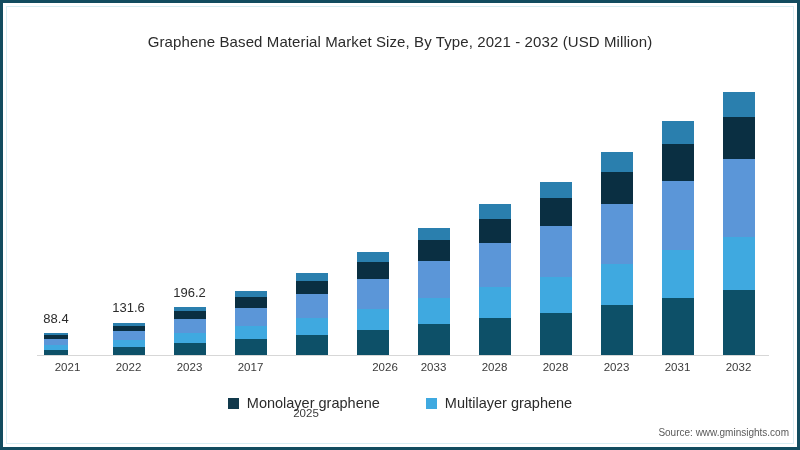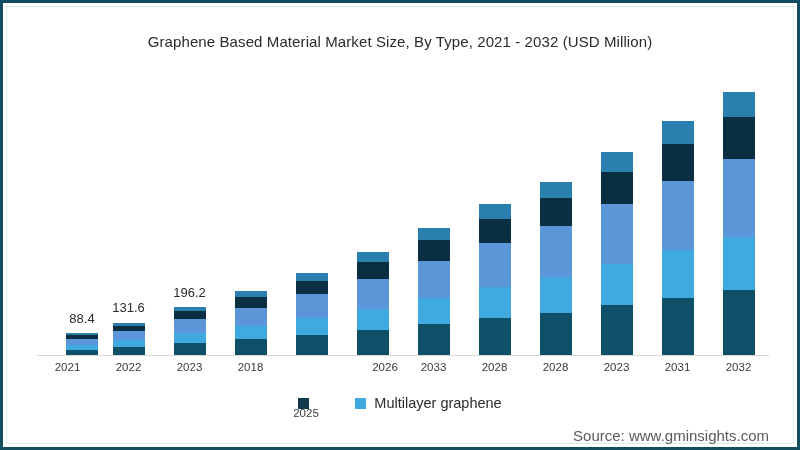--- a/index.html
+++ b/index.html
@@ -104,36 +104,36 @@
     font-size: 14.5px;
     color: #2b2b2b;
   }
   .legend-swatch {
     width: 11px;
     height: 11px;
     flex: 0 0 auto;
   }
   #source {
     position: absolute;
-    right: 28px;
+    right: 8px;
     top: 424px;
-    font-size: 15px;
+    font-size: 10px;
     color: #5a5a5a;
   }
 </style>
 </head>
 <body>
 
 <div id="frame">
   <div id="inner-hairline"></div>
 
   <div id="chart-title">Graphene Based Material Market Size, By Type, 2021 - 2032 (USD Million)</div>
 
   <div id="plot">
-      <div class="bar-col" style="left: 29px; width: 32px; height: 21.8589px;">
+      <div class="bar-col" style="left: 7px; width: 24px; height: 21.8589px;">
         <div class="bar-stack" style="height: 21.8589px;">
           <div class="seg" style="background: rgb(42, 127, 174); height: 9.5%;"></div>
           <div class="seg" style="background: rgb(10, 47, 66); height: 16%;"></div>
           <div class="seg" style="background: rgb(91, 150, 216); height: 29.5%;"></div>
           <div class="seg" style="background: rgb(63, 169, 224); height: 20.5%;"></div>
           <div class="seg" style="background: rgb(13, 80, 104); height: 24.5%;"></div>
         </div>
         <div class="bar-label" style="bottom: 28.8589px;">88.4</div>
       </div>
       <div class="bar-col" style="left: 75.5px; width: 32px; height: 32.5411px;">
@@ -236,32 +236,33 @@
           <div class="seg" style="background: rgb(63, 169, 224); height: 20.5%;"></div>
           <div class="seg" style="background: rgb(13, 80, 104); height: 24.5%;"></div>
         </div>
       </div>
     </div>
   <div id="baseline"></div>
 
   <div id="legend">
     <div class="legend-item">
       <span class="legend-swatch" style="background: rgb(17, 57, 76);"></span>
+      <span>Monolayer graphene</span>
     </div>
     <div class="legend-item">
       <span class="legend-swatch" style="background: rgb(63, 169, 224);"></span>
       <span>Multilayer graphene</span>
     </div>
   </div>
 
   <div id="source">Source: www.gminsights.com</div>
 <div class="xtick" style="left: 19.5px;">2021</div>
     <div class="xtick" style="left: 80.5px;">2022</div>
     <div class="xtick" style="left: 141.5px;">2023</div>
-    <div class="xtick" style="left: 202.5px;">2018</div>
+    <div class="xtick" style="left: 202.5px;">2017</div>
     <div class="xtick" style="left: 258px; margin-top: 46px;">2025</div>
     <div class="xtick" style="left: 337px;">2026</div>
     <div class="xtick" style="left: 385.5px;">2033</div>
     <div class="xtick" style="left: 446.5px;">2028</div>
     <div class="xtick" style="left: 507.5px;">2028</div>
     <div class="xtick" style="left: 568.5px;">2023</div>
     <div class="xtick" style="left: 629.5px;">2031</div>
     <div class="xtick" style="left: 690.5px;">2032</div>
   </div>
 

